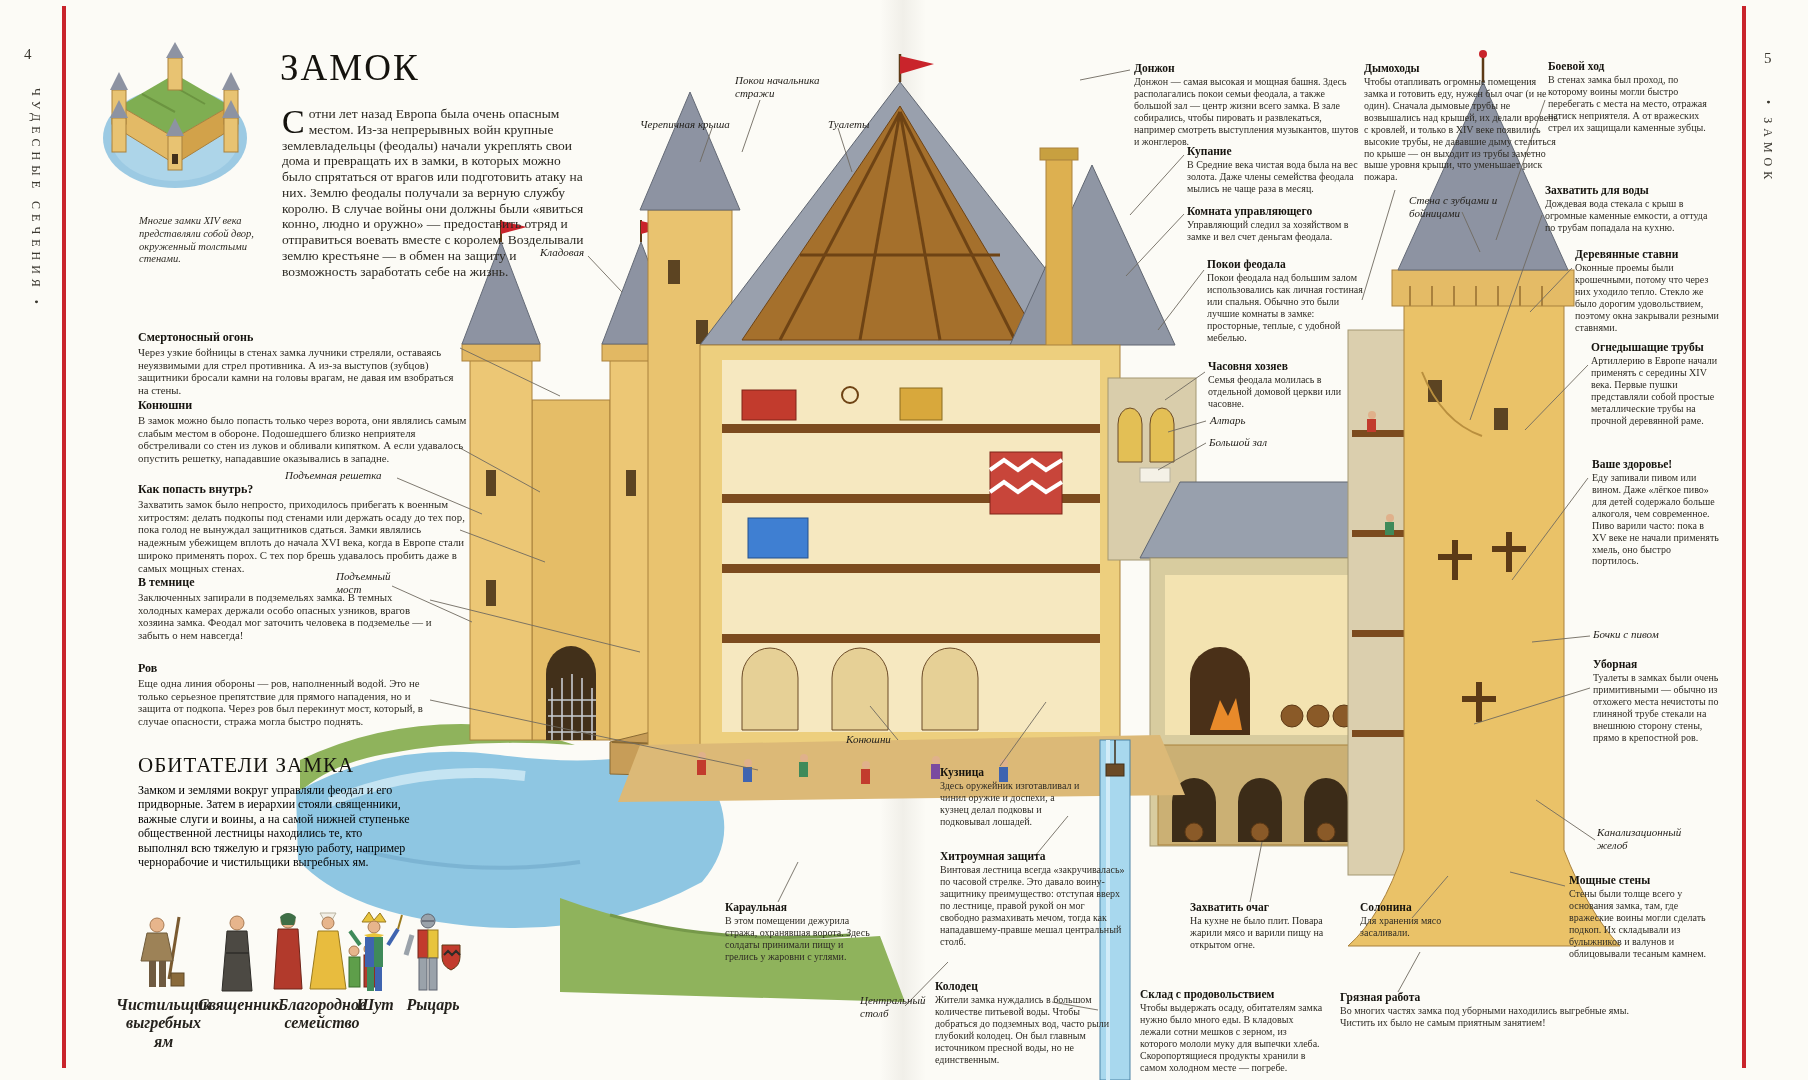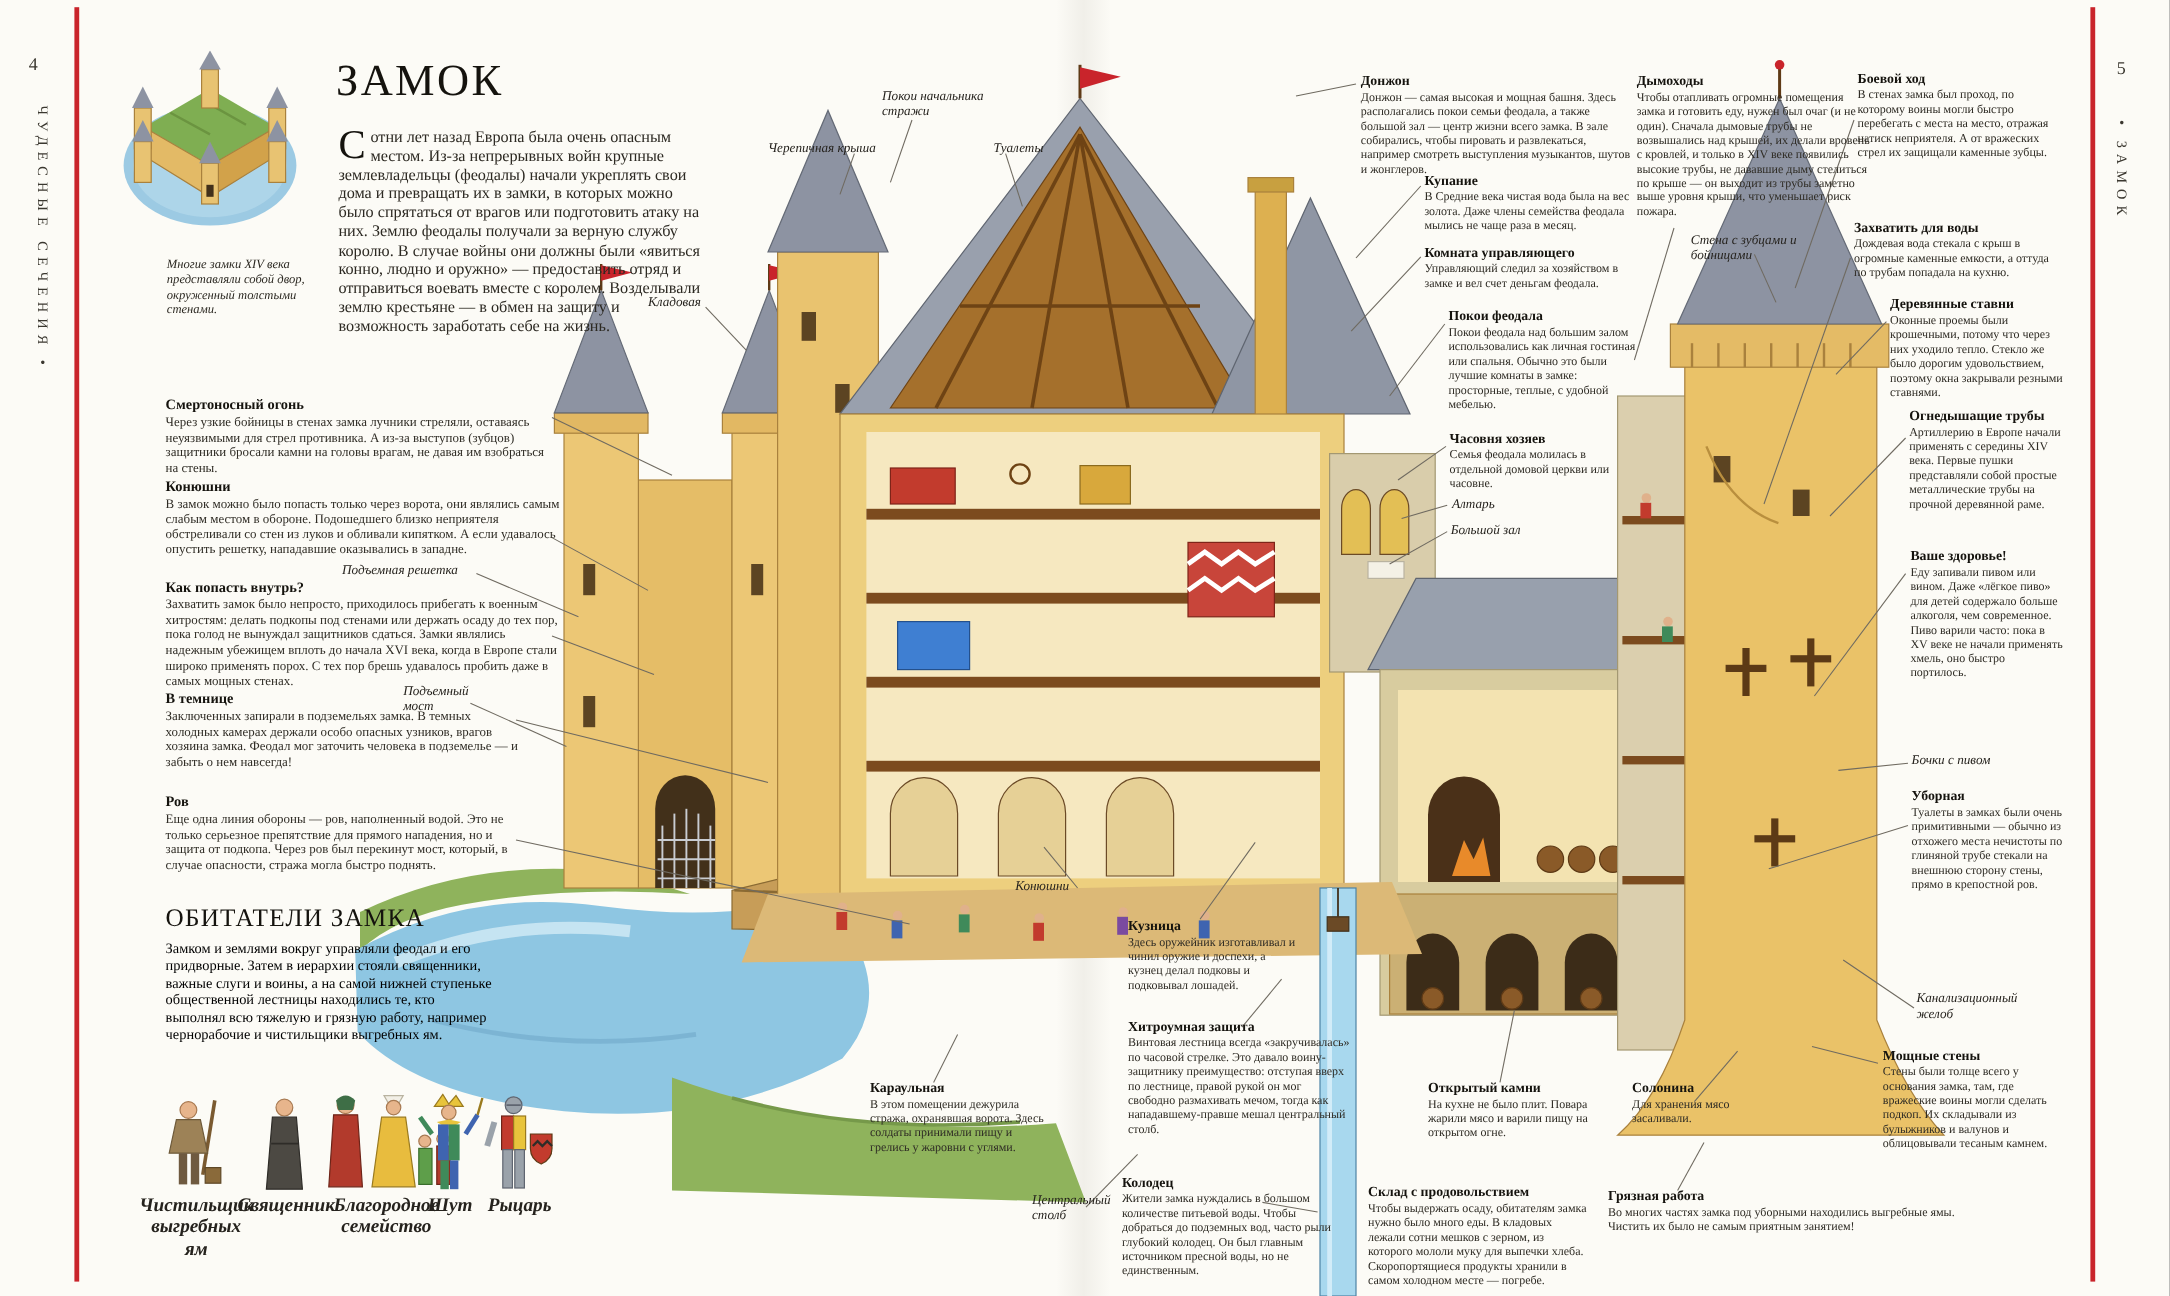--- a/index.html
+++ b/index.html
@@ -441,21 +441,21 @@
   </div>
   <div class="ann" style="left:940px;top:850px;width:186px">
     <div class="t">Хитроумная защита</div>
     <p class="x">Винтовая лестница всегда «закручивалась» по часовой стрелке. Это давало воину-защитнику преимущество: отступая вверх по лестнице, правой рукой он мог свободно размахивать мечом, тогда как нападавшему-правше мешал центральный столб.</p>
   </div>
   <div class="ann" style="left:935px;top:980px;width:182px">
     <div class="t">Колодец</div>
     <p class="x">Жители замка нуждались в большом количестве питьевой воды. Чтобы добраться до подземных вод, часто рыли глубокий колодец. Он был главным источником пресной воды, но не единственным.</p>
   </div>
   <div class="ann" style="left:1190px;top:901px;width:140px">
-    <div class="t">Открытый камни</div>
+    <div class="t">Захватить очаг</div>
     <p class="x">На кухне не было плит. Повара жарили мясо и варили пищу на открытом огне.</p>
   </div>
   <div class="ann" style="left:1360px;top:901px;width:112px">
     <div class="t">Солонина</div>
     <p class="x">Для хранения мясо засаливали.</p>
   </div>
   <div class="ann" style="left:1140px;top:988px;width:186px">
     <div class="t">Склад с продовольствием</div>
     <p class="x">Чтобы выдержать осаду, обитателям замка нужно было много еды. В кладовых лежали сотни мешков с зерном, из которого мололи муку для выпечки хлеба. Скоропортящиеся продукты хранили в самом холодном месте — погребе.</p>
   </div>

